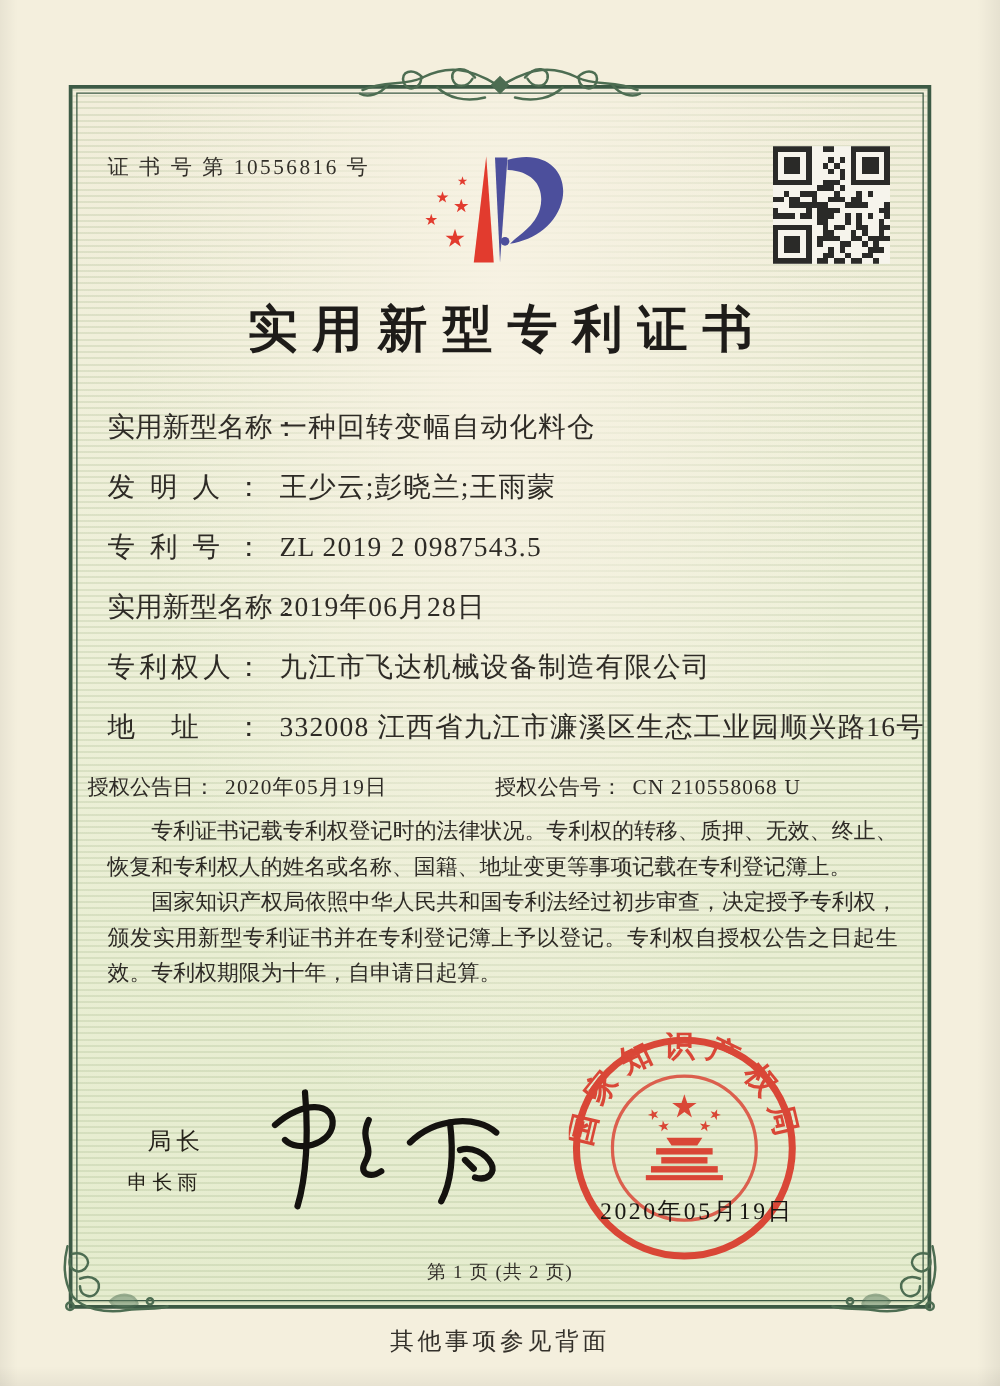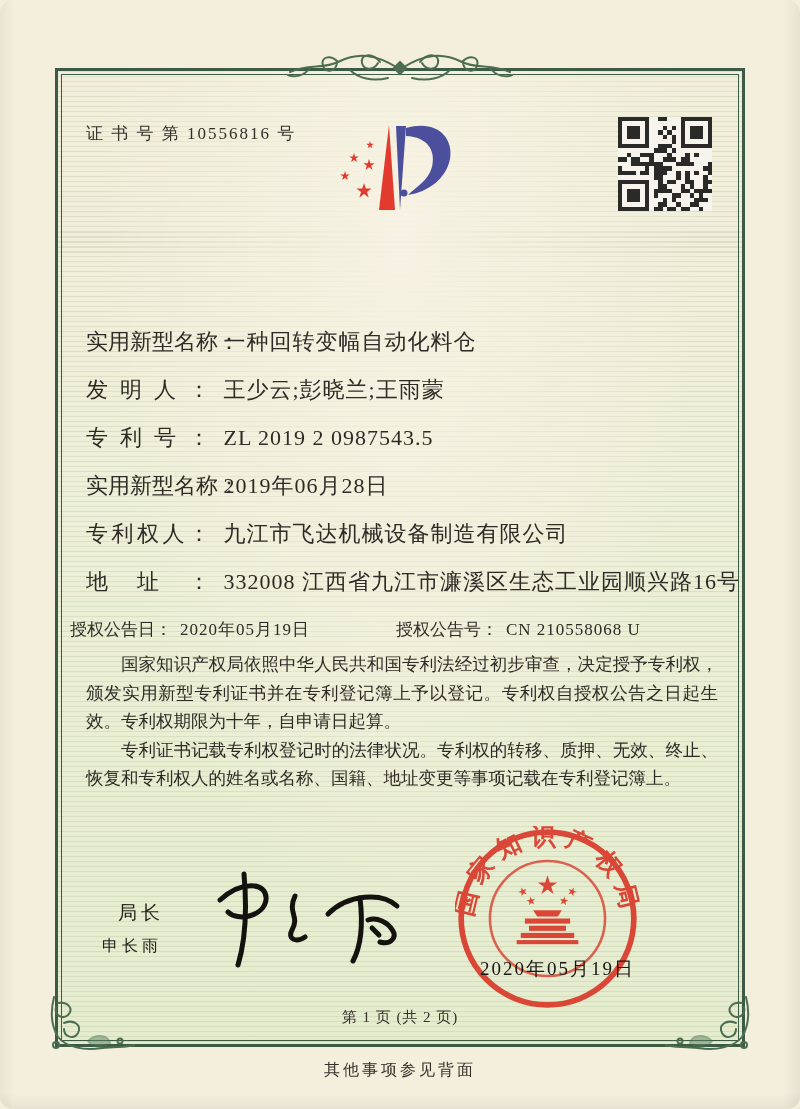--- a/index.html
+++ b/index.html
@@ -11,21 +11,20 @@
     overflow:hidden;
     color:#2e2b26;
   }
   .page {
     position:absolute; inset:0;
     background:
       linear-gradient(90deg, rgba(0,0,0,.05) 0, rgba(0,0,0,0) 14px),
       linear-gradient(270deg, rgba(0,0,0,.06) 0, rgba(0,0,0,0) 18px),
       linear-gradient(0deg, rgba(0,0,0,.05) 0, rgba(0,0,0,0) 16px),
       #f4efdd;
-    border-radius: 13px;
   }
   
   .frame {
     position:absolute; left:55px; top:68px; width:690px; height:979px;
     border:3px solid #3c5a45;
     background:
       radial-gradient(ellipse at 50% 16%, rgba(247,242,227,.95), rgba(247,242,227,0) 62%),
       repeating-linear-gradient(180deg, rgba(142,166,116,.20) 0 1.5px, rgba(245,245,228,0) 1.5px 5px),
       linear-gradient(180deg, #f2eedb 0%, #eef0d9 42%, #e9eed3 72%, #e5ecce 100%);
   }
@@ -54,21 +53,21 @@
   .grant-row { left:70px; top:618px; width:640px; font-size:17px; line-height:24px; white-space:nowrap; }
   .grant-no { position:absolute; left:326px; top:0; }
   .paras { left:86px; top:650px; width:632px; font-size:17.5px; line-height:28.5px; text-align:justify; color:#2e2b26; }
   .paras p { text-indent:2em; }
   .sig-title { left:102px; top:900px; font-size:19px; letter-spacing:4px; color:#242119; font-family:"Liberation Sans","DejaVu Sans",sans-serif;margin-left:16px; }
   .sig-name  { left:102px; top:936px; font-size:16px; letter-spacing:4px; color:#242119; font-family:"Liberation Sans","DejaVu Sans",sans-serif; }
   .sig-svg { left:200px; top:868px; width:210px; height:100px; }
   .seal { left:455px; top:826px; width:185px; height:185px; opacity:.92; }
   .seal-date { left:480px; top:956px; font-size:19px; letter-spacing:2px; color:#191713; z-index:5; }
   .page-info { left:55px; top:1008px; width:690px; text-align:center; font-size:15px; letter-spacing:1px; color:#33302a; }
-  .footer-note { left:0; right:0; top:1060px; text-align:center; font-size:16px; letter-spacing:3px; color:#33302a; }
+  .footer-note { left:0; right:0; top:1060px; text-align:center; font-size:19px; letter-spacing:3px; color:#33302a; }
   .orn { pointer-events:none; }
   .orn-top { left:280px; top:42px; width:240px; height:52px; }
   .orn-bl { left:44px; top:993px; width:92px; height:62px; }
   .orn-br { left:664px; top:993px; width:92px; height:62px; transform:scaleX(-1); }
   .hidden-defs { position:absolute; width:0; height:0; overflow:hidden; }
 </style>
 </head>
 <body>
 
 <svg class="hidden-defs" aria-hidden="true">
@@ -257,20 +256,23 @@
         <rect x="1" y="1" width="5" height="5" fill="#f6f4ec"></rect>
         <rect x="2" y="2" width="3" height="3" fill="#2a2a28"></rect>
         <rect x="14" y="0" width="7" height="7" fill="#2a2a28"></rect>
         <rect x="15" y="1" width="5" height="5" fill="#f6f4ec"></rect>
         <rect x="16" y="2" width="3" height="3" fill="#2a2a28"></rect>
         <rect x="0" y="14" width="7" height="7" fill="#2a2a28"></rect>
         <rect x="1" y="15" width="5" height="5" fill="#f6f4ec"></rect>
         <rect x="2" y="16" width="3" height="3" fill="#2a2a28"></rect>
       </svg></div>
 
+  <div class="abs title-wrap">
+    <span>实用新型专利证书</span>
+  </div>
 
   <ul class="abs fields">
     <li>
       <span class="flabel">实用新型名称：</span>
       <span class="fvalue">一种回转变幅自动化料仓</span>
     </li>
     <li>
       <span class="flabel">发明人：</span>
       <span class="fvalue">王少云;彭晓兰;王雨蒙</span>
     </li>
@@ -293,22 +295,22 @@
   </ul>
 
   <div class="abs grant-row">
     <span>授权公告日：</span><span class="fvalue">2020年05月19日</span>
     <span class="grant-no">
       <span>授权公告号：</span><span class="fvalue">CN 210558068 U</span>
     </span>
   </div>
 
   <div class="abs paras">
+    <p>专利证书记载专利权登记时的法律状况。专利权的转移、质押、无效、终止、恢复和专利权人的姓名或名称、国籍、地址变更等事项记载在专利登记簿上。</p>
     <p>国家知识产权局依照中华人民共和国专利法经过初步审查，决定授予专利权，颁发实用新型专利证书并在专利登记簿上予以登记。专利权自授权公告之日起生效。专利权期限为十年，自申请日起算。</p>
-    <p>专利证书记载专利权登记时的法律状况。专利权的转移、质押、无效、终止、恢复和专利权人的姓名或名称、国籍、地址变更等事项记载在专利登记簿上。</p>
   </div>
 
   <div class="abs sig-title">局长</div>
   <div class="abs sig-name">申长雨</div>
 
   <svg class="abs sig-svg" viewBox="0 0 210 100">
     <g stroke="#14120f" stroke-width="5" fill="none" stroke-linecap="round" stroke-linejoin="round">
       <path d="M 20,32 C 42,12 68,14 66,32 C 64,48 38,54 28,44"></path>
       <path d="M 44,6 C 47,40 45,74 38,97"></path>
       <path d="M 95,28 C 87,45 100,48 92,62 C 87,71 96,75 105,69"></path>

